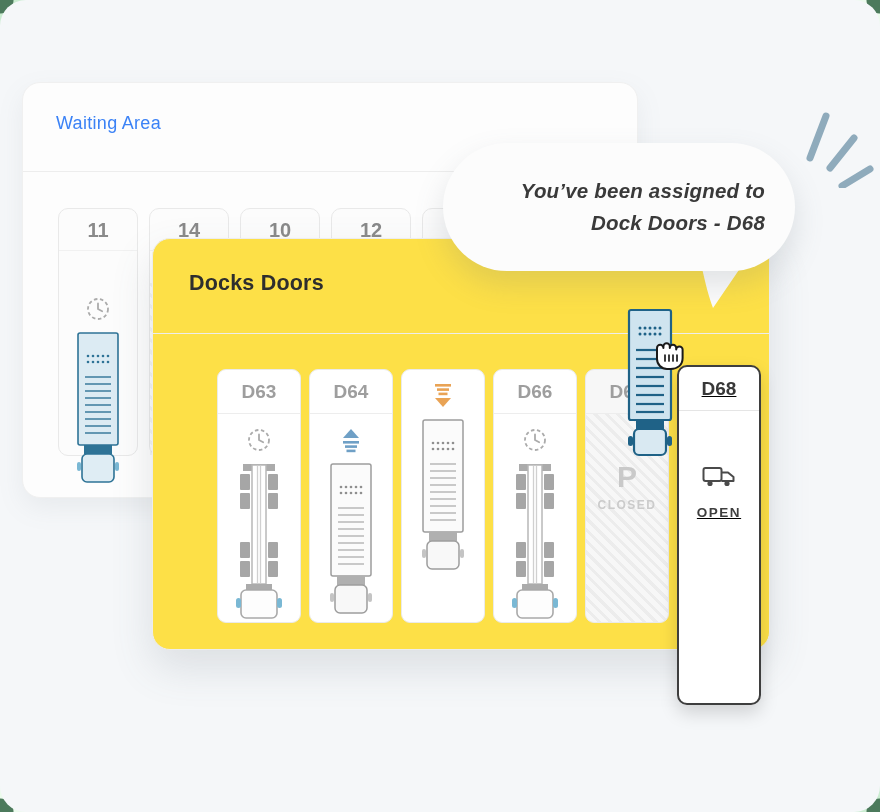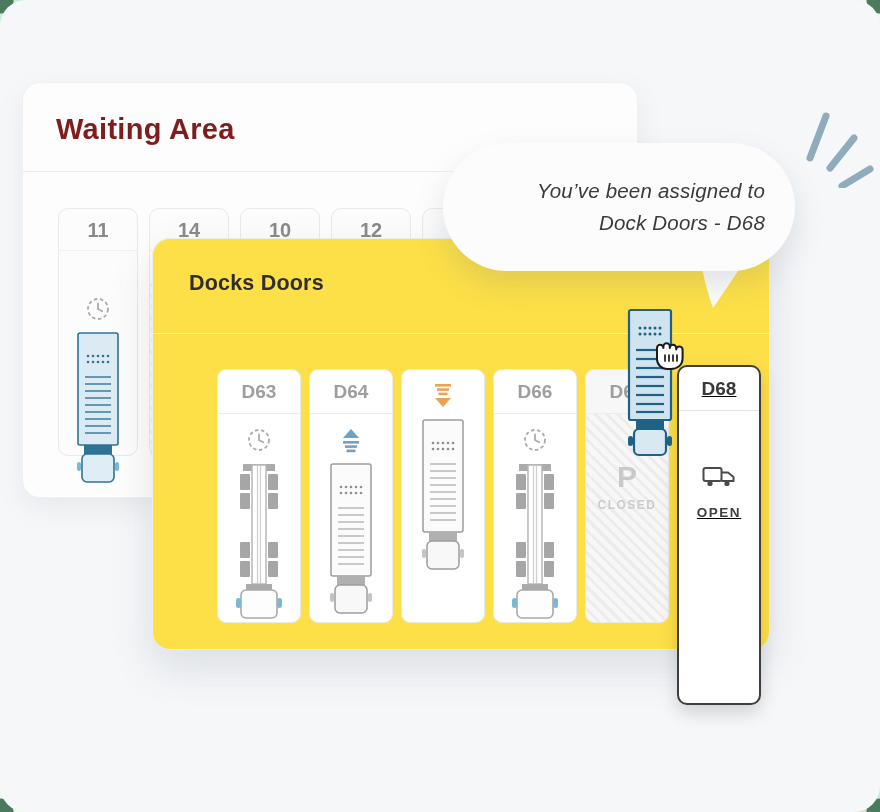--- a/index.html
+++ b/index.html
@@ -16,21 +16,21 @@
   .panel{position:absolute;inset:0;background:#f5f7f9;border-radius:26px;}
 
   
   .waiting-card{
     position:absolute;left:22px;top:82px;width:614px;height:414px;
     background:#fdfdfd;border:1px solid #f0f0f0;border-radius:18px;
     box-shadow:0 10px 26px rgba(120,130,140,.10);z-index:1;
   }
   .waiting-header{height:88px;border-bottom:1px solid #ededed;}
   .waiting-title{
-    padding:30px 0 0 33px;font-size:29px;font-weight:700;color:#7f1d1d;letter-spacing:.3px;
+    padding:30px 0 0 33px;font-size:18px;font-weight:400;color:#3b82f6;letter-spacing:.3px;
   }
   .slots{position:absolute;left:35px;top:125px;display:flex;gap:11px;}
   .slot{
     width:80px;height:248px;background:#fcfcfc;border:1px solid #e9e9e9;border-radius:10px;
     box-sizing:border-box;display:flex;flex-direction:column;align-items:center;gap:32px;
   }
   .slot-number{
     width:100%;height:42px;line-height:42px;text-align:center;
     font-size:20px;font-weight:600;color:#8a8a8a;border-bottom:1px solid #f1f1f1;box-sizing:border-box;
   }
@@ -73,21 +73,21 @@
   .icon-slot{margin-top:12px;height:28px;display:flex;align-items:center;justify-content:center;}
   .truck-slot{margin-top:8px;}
 
   
   .bubble{
     position:absolute;left:443px;top:143px;width:352px;height:128px;border-radius:64px;
     background:#fcfcfc;box-shadow:0 14px 30px rgba(100,110,120,.18);z-index:5;
     display:flex;flex-direction:column;justify-content:center;
   }
   .bubble-text{
-    text-align:right;padding:0 30px;font-size:20.5px;font-style:italic;font-weight:400;
+    text-align:right;padding:0 30px;font-size:20.5px;font-style:italic;font-weight:700;
     color:#3a3a3a;line-height:32px;letter-spacing:.2px;
   }
   .bubble-tail{position:absolute;left:697px;top:264px;z-index:4;}
   .ding{position:absolute;left:796px;top:102px;z-index:5;}
 
   
   .dragged{position:absolute;left:626px;top:308px;z-index:6;}
   .cursor{position:absolute;left:22px;top:24px;}
 </style>
 </head>

